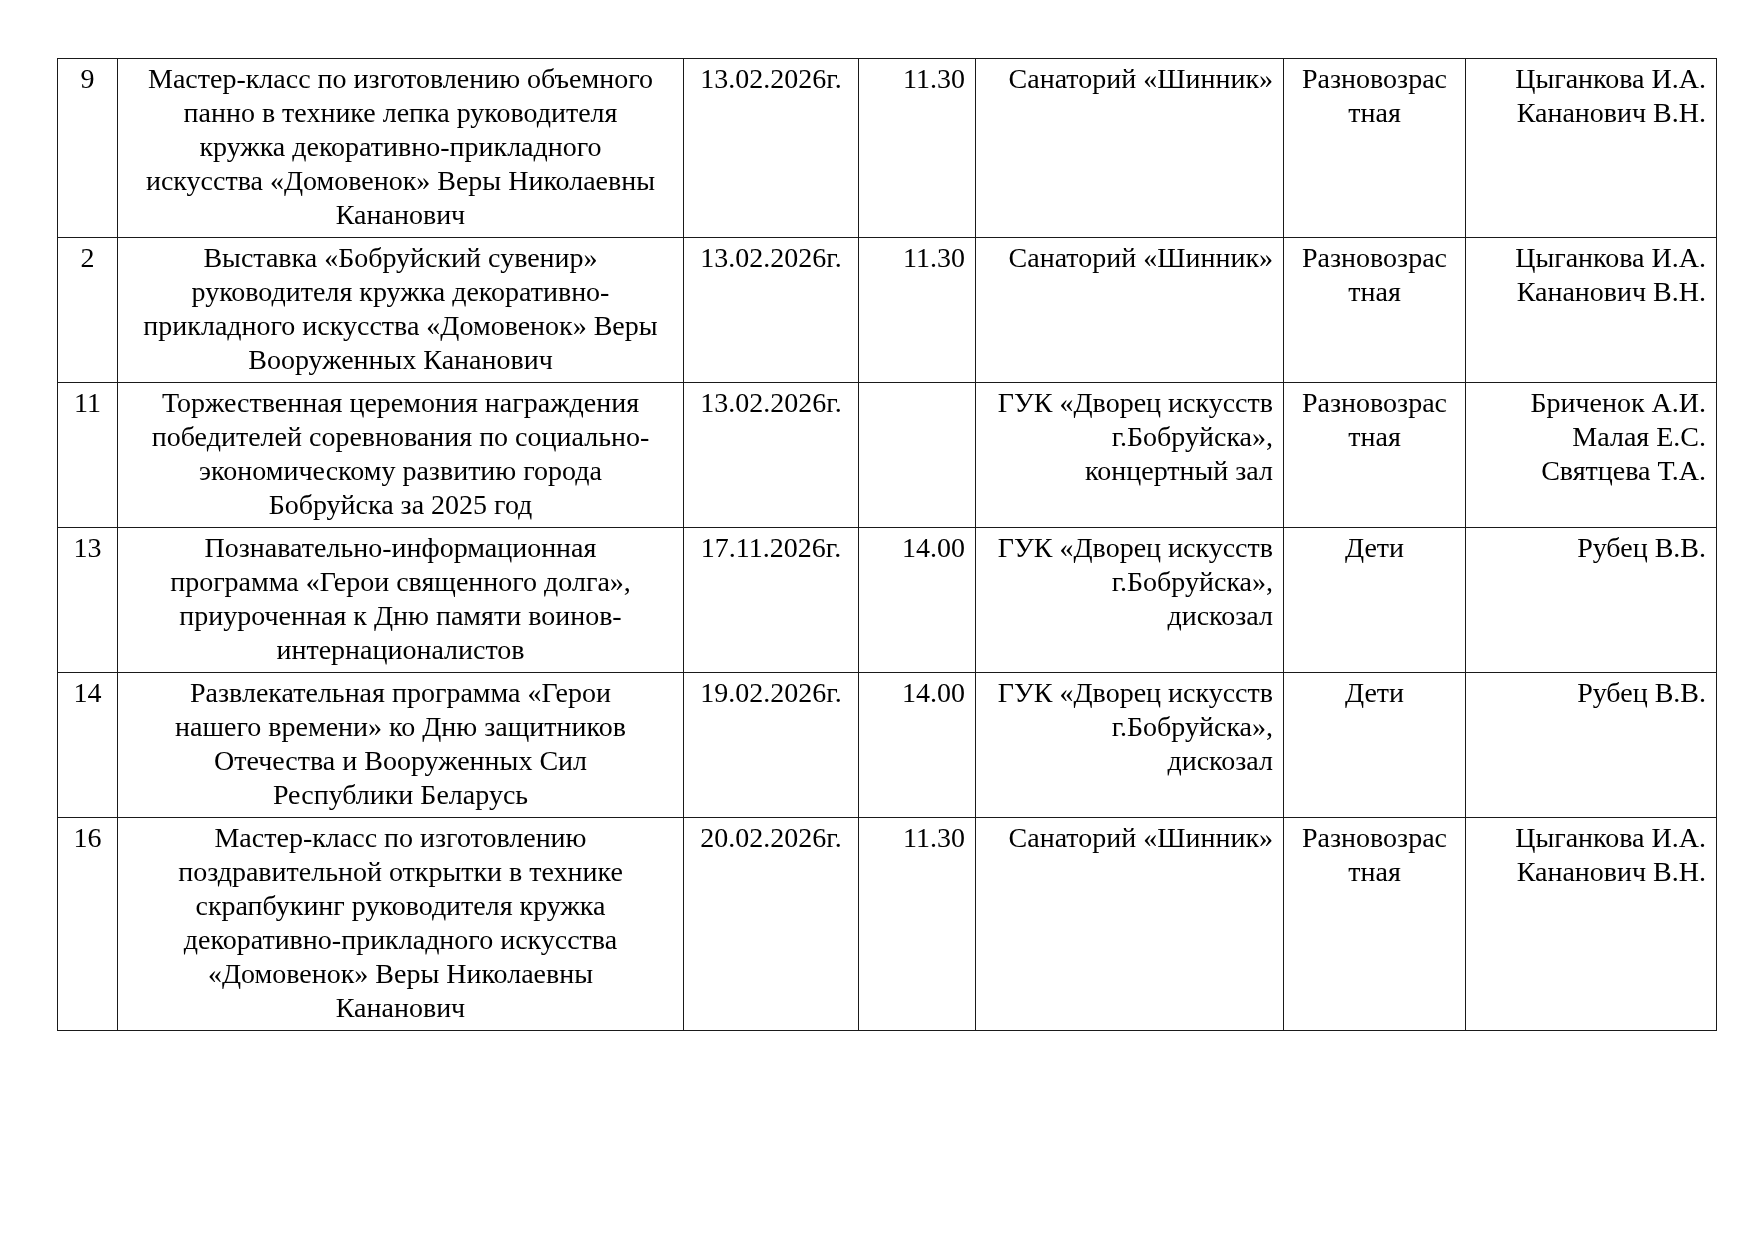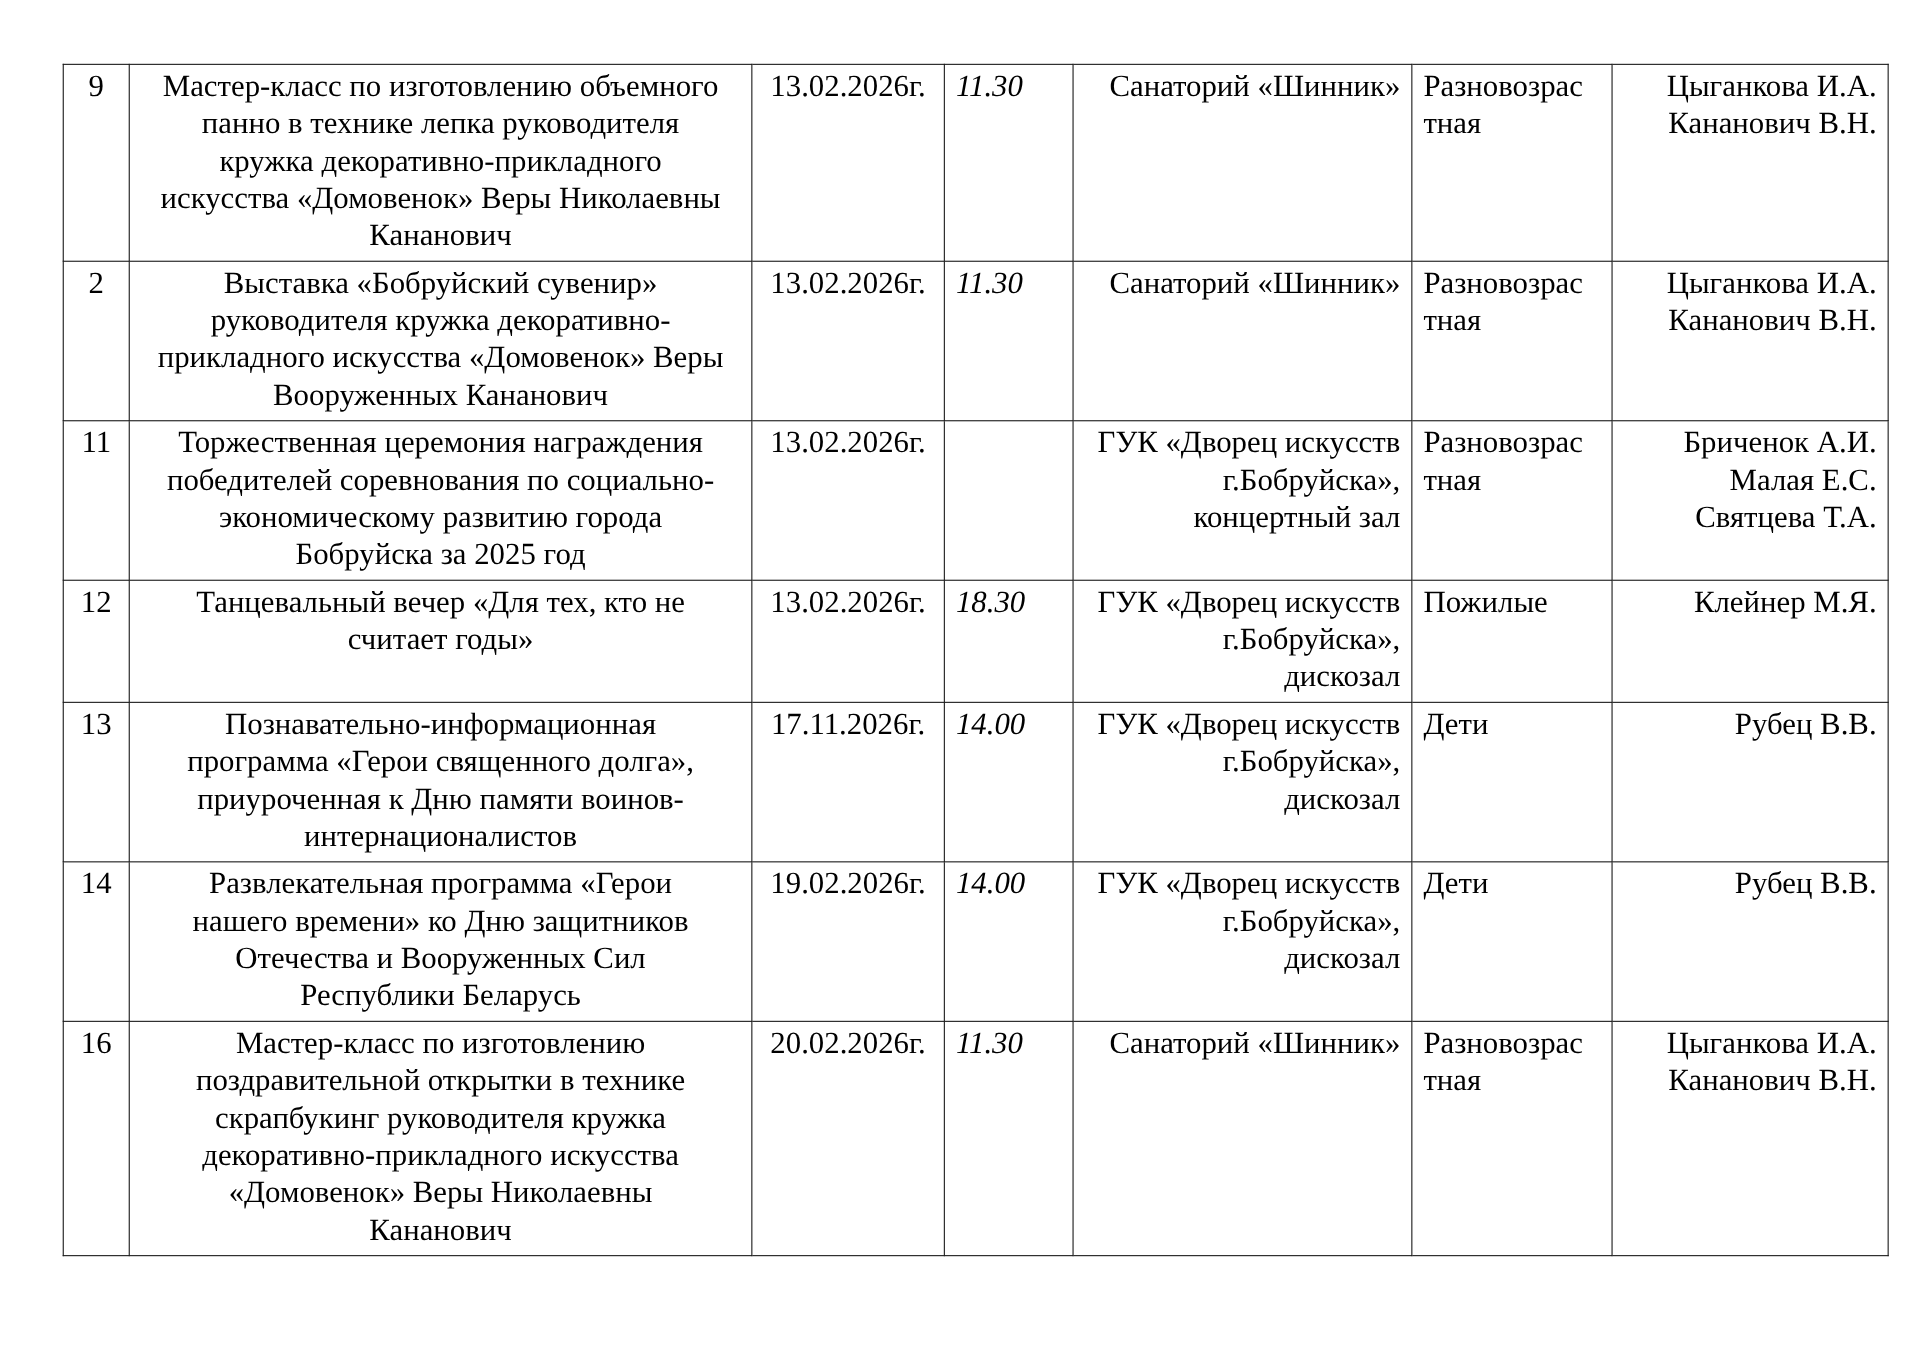--- a/index.html
+++ b/index.html
@@ -29,23 +29,23 @@
     vertical-align: top;
     font-size: 28px;
     line-height: 34px;
     padding: 3px 10px 5px 10px;
     white-space: pre-line;
     overflow-wrap: break-word;
   }
   td.c-num    { text-align: center; }
   td.c-event  { text-align: center; padding-left: 13px; }
   td.c-date   { text-align: center; }
-  td.c-time   { text-align: left; font-style: italic; }
+  td.c-time   { text-align: right; }
   td.c-place  { text-align: right; }
-  td.c-age    { }
+  td.c-age    { text-align: center; }
   td.c-resp   { text-align: right; }
 </style>
 </head>
 <body>
 
 <div class="page">
   <table class="schedule">
     <colgroup>
         <col style="width: 60px;">
         <col style="width: 566px;">
@@ -96,32 +96,20 @@
     <td class="c-place">ГУК «Дворец искусств
 г.Бобруйска»,
 концертный зал</td>
     <td class="c-age">Разновозрас
 тная</td>
     <td class="c-resp">Бриченок А.И.
 Малая Е.С.
 Святцева Т.А.</td>
   </tr>
         <tr>
-    <td class="c-num">12</td>
-    <td class="c-event">Танцевальный вечер «Для тех, кто не
-считает годы»</td>
-    <td class="c-date">13.02.2026г.</td>
-    <td class="c-time">18.30</td>
-    <td class="c-place">ГУК «Дворец искусств
-г.Бобруйска»,
-дискозал</td>
-    <td class="c-age">Пожилые</td>
-    <td class="c-resp">Клейнер М.Я.</td>
-  </tr>
-        <tr>
     <td class="c-num">13</td>
     <td class="c-event">Познавательно-информационная
 программа «Герои священного долга»,
 приуроченная к Дню памяти воинов-
 интернационалистов</td>
     <td class="c-date">17.11.2026г.</td>
     <td class="c-time">14.00</td>
     <td class="c-place">ГУК «Дворец искусств
 г.Бобруйска»,
 дискозал</td>

